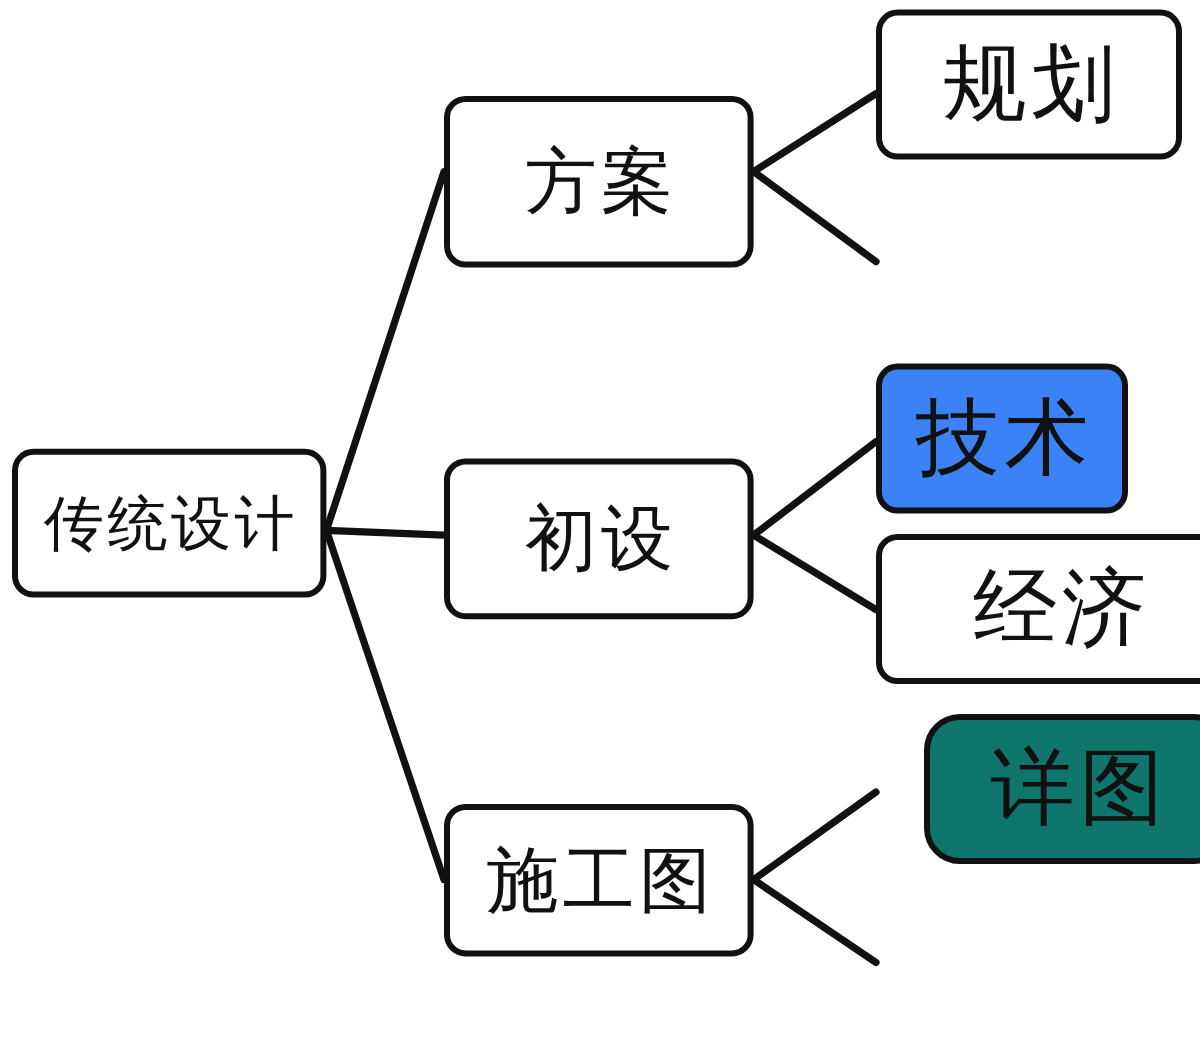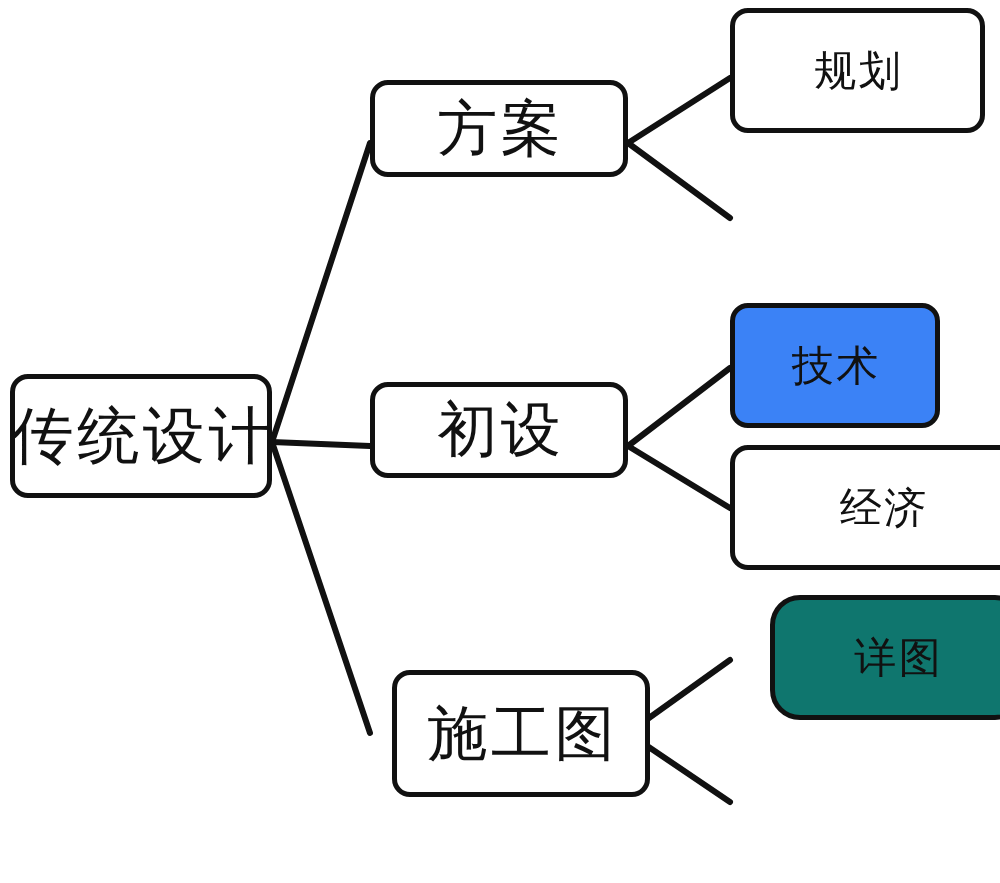--- a/index.html
+++ b/index.html
@@ -38,23 +38,23 @@
     z-index: 2;
   }
   .node-label {
     font-family: "Liberation Serif", "DejaVu Serif", serif;
     color: #111111;
     line-height: 1;
     white-space: nowrap;
     letter-spacing: 0.06em;
     text-indent: 0.06em;
   }
-  .node-root .node-label { font-size: 62px; }
+  .node-root .node-label { font-size: 50px; }
   .node-stage .node-label { font-size: 60px; }
-  .node-leaf .node-label { font-size: 42px; }
+  .node-leaf .node-label { font-size: 70px; }
 </style>
 </head>
 <body>
 
 <div id="diagram-canvas" style="background: rgb(255, 255, 255); width: 1000px; height: 883px;">
 
   <svg id="connector-layer" viewBox="0 0 1000 883" width="1000" height="883" xmlns="http://www.w3.org/2000/svg">
       <line x1="272" y1="442" x2="370" y2="143" stroke="#111111" stroke-width="6" stroke-linecap="round"></line>
       <line x1="272" y1="442" x2="370" y2="446" stroke="#111111" stroke-width="6" stroke-linecap="round"></line>
       <line x1="272" y1="442" x2="370" y2="733" stroke="#111111" stroke-width="6" stroke-linecap="round"></line>
@@ -63,37 +63,37 @@
       <line x1="628" y1="446" x2="730" y2="368" stroke="#111111" stroke-width="6" stroke-linecap="round"></line>
       <line x1="628" y1="446" x2="730" y2="508" stroke="#111111" stroke-width="6" stroke-linecap="round"></line>
       <line x1="628" y1="733" x2="730" y2="660" stroke="#111111" stroke-width="6" stroke-linecap="round"></line>
       <line x1="628" y1="733" x2="730" y2="802" stroke="#111111" stroke-width="6" stroke-linecap="round"></line>
     </svg>
 
   <div class="node node-root" style="left: 10px; top: 374px; width: 262px; height: 124px; background: rgb(255, 255, 255); border-color: rgb(17, 17, 17); border-width: 5px; border-radius: 18px;">
     <span class="node-label">传统设计</span>
   </div>
 
-  <div class="node node-stage" style="left: 370px; top: 80px; width: 258px; height: 97px; background: rgb(255, 255, 255); border-color: rgb(17, 17, 17); border-width: 5px; border-radius: 18px;">
+  <div class="node node-stage" style="left: 370px; top: 80px; width: 258px; height: 143px; background: rgb(255, 255, 255); border-color: rgb(17, 17, 17); border-width: 5px; border-radius: 18px;">
     <span class="node-label">方案</span>
   </div>
   <div class="node node-leaf" style="left: 730px; top: 8px; width: 255px; height: 125px; background: rgb(255, 255, 255); border-color: rgb(17, 17, 17); border-width: 5px; border-radius: 18px;">
     <span class="node-label">规划</span>
   </div>
 
-  <div class="node node-stage" style="left: 370px; top: 382px; width: 258px; height: 96px; background: rgb(255, 255, 255); border-color: rgb(17, 17, 17); border-width: 5px; border-radius: 18px;">
+  <div class="node node-stage" style="left: 370px; top: 382px; width: 258px; height: 134px; background: rgb(255, 255, 255); border-color: rgb(17, 17, 17); border-width: 5px; border-radius: 18px;">
     <span class="node-label">初设</span>
   </div>
   <div class="node node-leaf" style="left: 730px; top: 303px; width: 210px; height: 125px; background: #3b82f6; border-color: rgb(17, 17, 17); border-width: 5px; border-radius: 18px;">
     <span class="node-label">技术</span>
   </div>
   <div class="node node-leaf" style="left: 730px; top: 445px; width: 306px; height: 125px; background: rgb(255, 255, 255); border-color: rgb(17, 17, 17); border-width: 5px; border-radius: 18px;">
     <span class="node-label">经济</span>
   </div>
 
-  <div class="node node-stage" style="left: 392px; top: 670px; width: 258px; height: 127px; background: rgb(255, 255, 255); border-color: rgb(17, 17, 17); border-width: 5px; border-radius: 18px;">
+  <div class="node node-stage" style="left: 370px; top: 670px; width: 258px; height: 127px; background: rgb(255, 255, 255); border-color: rgb(17, 17, 17); border-width: 5px; border-radius: 18px;">
     <span class="node-label">施工图</span>
   </div>
   <div class="node node-leaf" style="left: 730px; top: 595px; width: 255px; height: 125px; background: #0f766e; border-color: rgb(17, 17, 17); border-width: 5px; border-radius: 30px; margin-left: 40px;">
     <span class="node-label">详图</span>
   </div>
 
 </div>
 
 </body></html>

